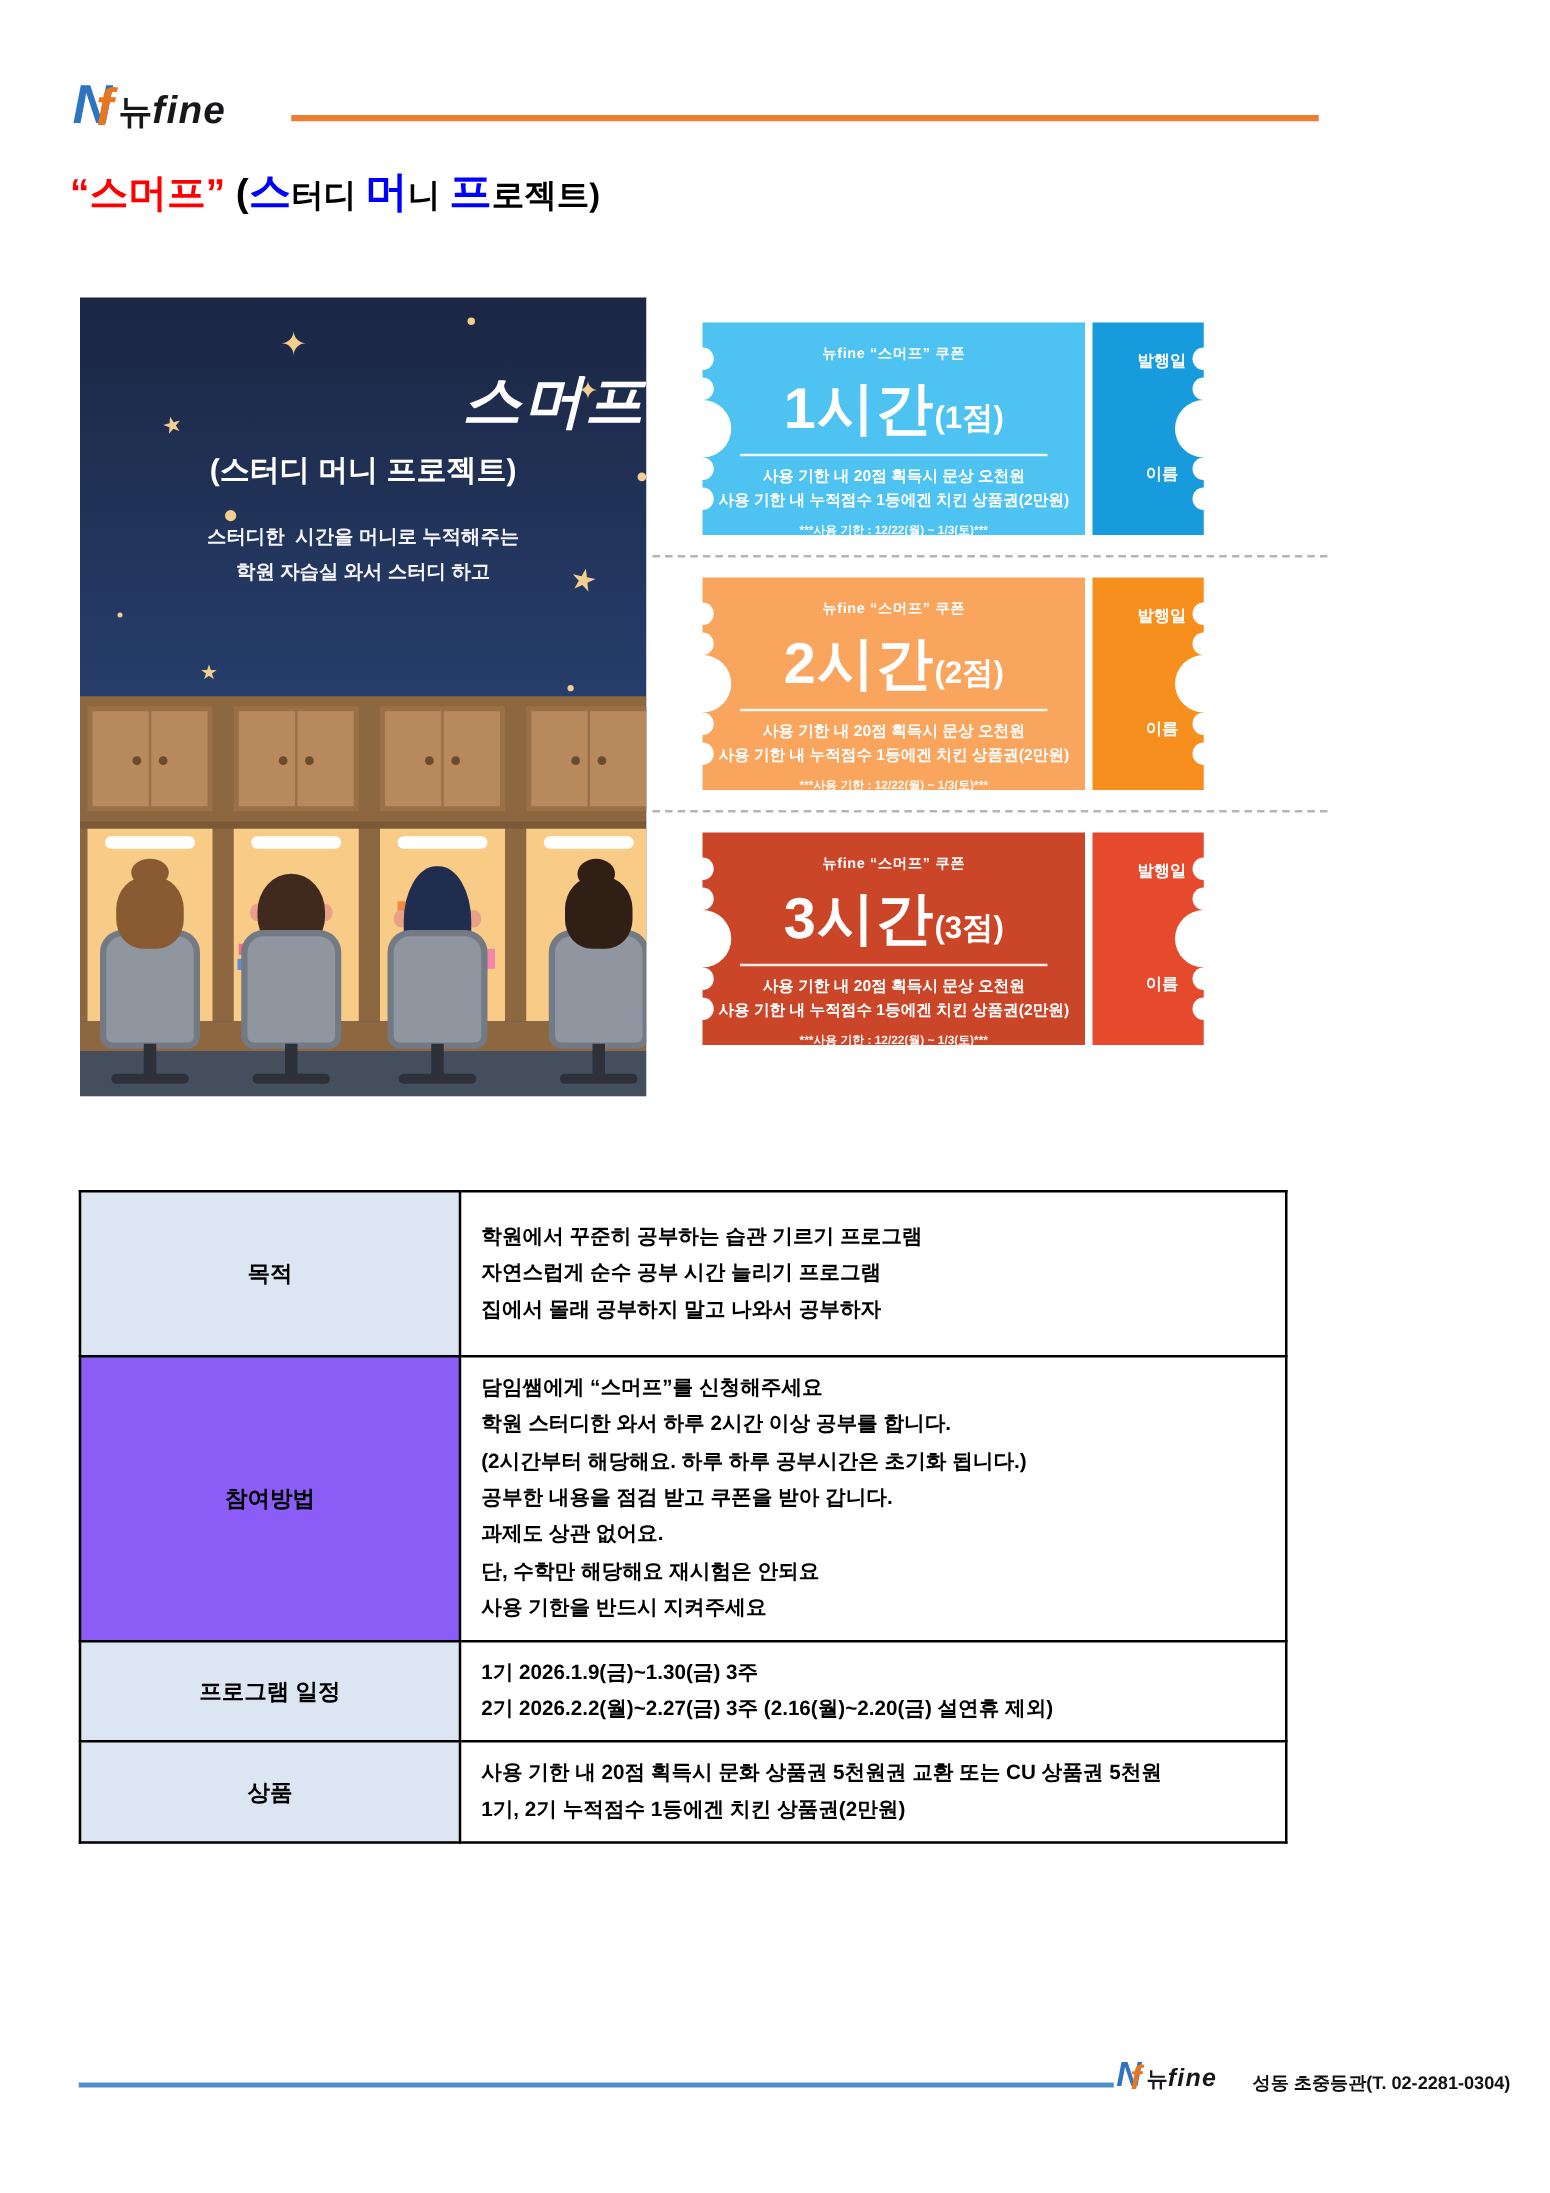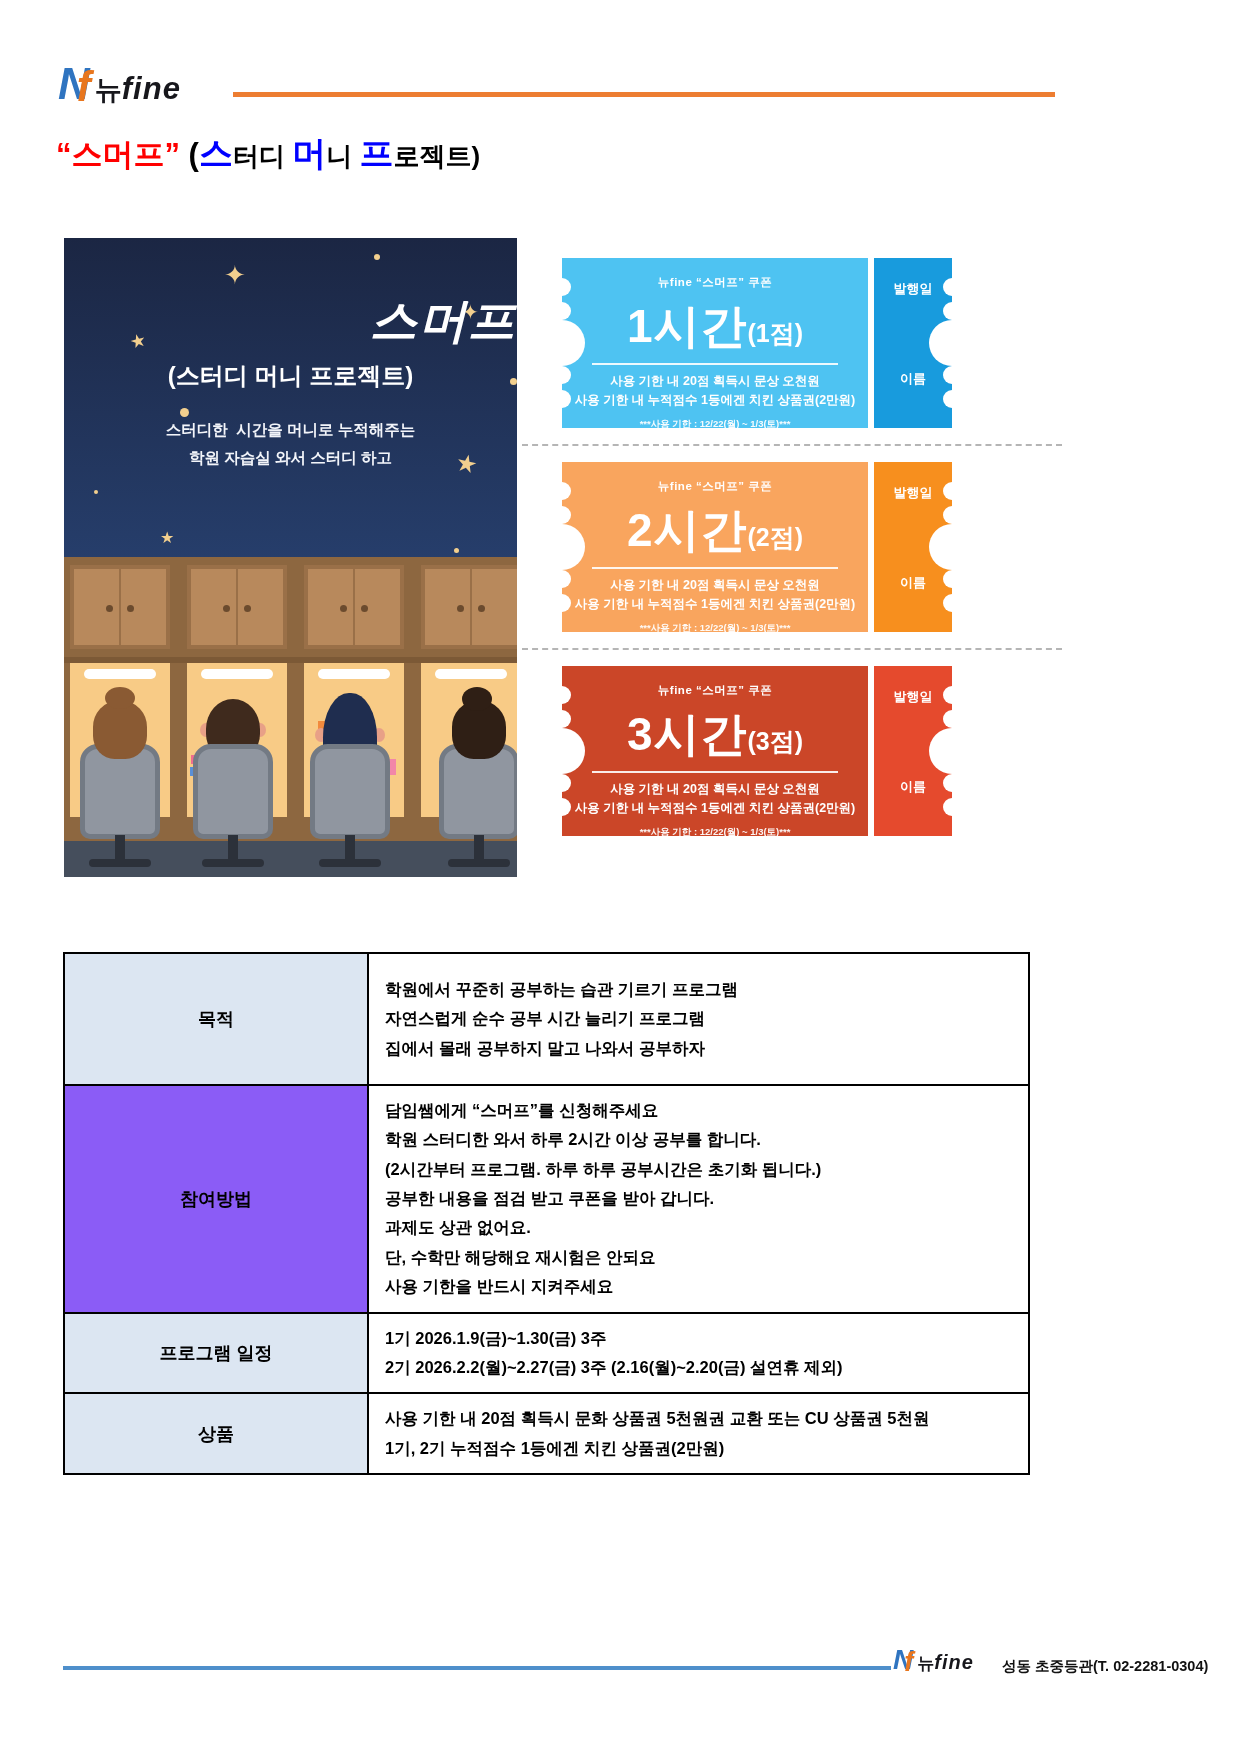--- a/index.html
+++ b/index.html
@@ -64,21 +64,21 @@
               background:#9normal096a0;background:#9096a0;border:5px solid #737a84;
               border-radius:18px 18px 10px 10px;box-sizing:border-box;}
   .chair-stem{position:absolute;bottom:16px;left:50px;width:10px;height:26px;background:#2c313a;}
   .chair-base{position:absolute;bottom:10px;left:24px;width:62px;height:8px;background:#2c313a;border-radius:4px;}
   .head{position:absolute;left:28px;width:54px;}
   .ear{position:absolute;width:12px;height:14px;border-radius:50%;background:#e8a087;top:26px;}
 
   
   .coupon{width:390px;height:170px;}
   .c-main{position:absolute;left:0;top:0;width:306px;height:170px;color:#fff;text-align:center;}
-  .c-stub{position:absolute;left:312px;top:0;width:78px;height:170px;color:#fff;}
+  .c-stub{position:absolute;left:312px;top:0;width:78px;height:170px;color:#fff;padding-left:11px;}
   .notch{position:absolute;background:#fff;border-radius:50%;}
   .c-main .n-s{width:18px;height:18px;left:-9px;}
   .c-main .n-b{width:46px;height:46px;left:-23px;top:62px;}
   .c-stub .n-s{width:18px;height:18px;right:-9px;}
   .c-stub .n-b{width:46px;height:46px;right:-23px;top:62px;}
   .c-head{padding-top:17px;font-size:11.5px;font-weight:600;letter-spacing:.5px;}
   .c-hours-row{margin-top:6px;display:flex;justify-content:center;align-items:baseline;}
   .c-hours{font-size:46px;font-weight:700;letter-spacing:1px;}
   .c-points{font-size:25px;font-weight:700;}
   .c-rule{width:246px;height:2px;background:rgba(255,255,255,.9);margin:5px auto 7px auto;}
@@ -330,21 +330,21 @@
       <div>학원에서 꾸준히 공부하는 습관 기르기 프로그램</div>
       <div>자연스럽게 순수 공부 시간 늘리기 프로그램</div>
       <div>집에서 몰래 공부하지 말고 나와서 공부하자</div>
     </td>
   </tr>
   <tr>
     <td class="td-label" style="height: 196px; background-color: #8b5cf6;">참여방법</td>
     <td class="td-body">
       <div>담임쌤에게 “스머프”를 신청해주세요</div>
       <div>학원 스터디한 와서 하루 2시간 이상 공부를 합니다.</div>
-      <div>(2시간부터 프로그램. 하루 하루 공부시간은 초기화 됩니다.)</div>
+      <div>(2시간부터 해당해요. 하루 하루 공부시간은 초기화 됩니다.)</div>
       <div>공부한 내용을 점검 받고 쿠폰을 받아 갑니다.</div>
       <div>과제도 상관 없어요.</div>
       <div>단, 수학만 해당해요 재시험은 안되요</div>
       <div>사용 기한을 반드시 지켜주세요</div>
     </td>
   </tr>
   <tr>
     <td class="td-label" style="height: 74px; background-color: rgb(220, 230, 242);">프로그램 일정</td>
     <td class="td-body">
       <div>1기 2026.1.9(금)~1.30(금) 3주</div>

